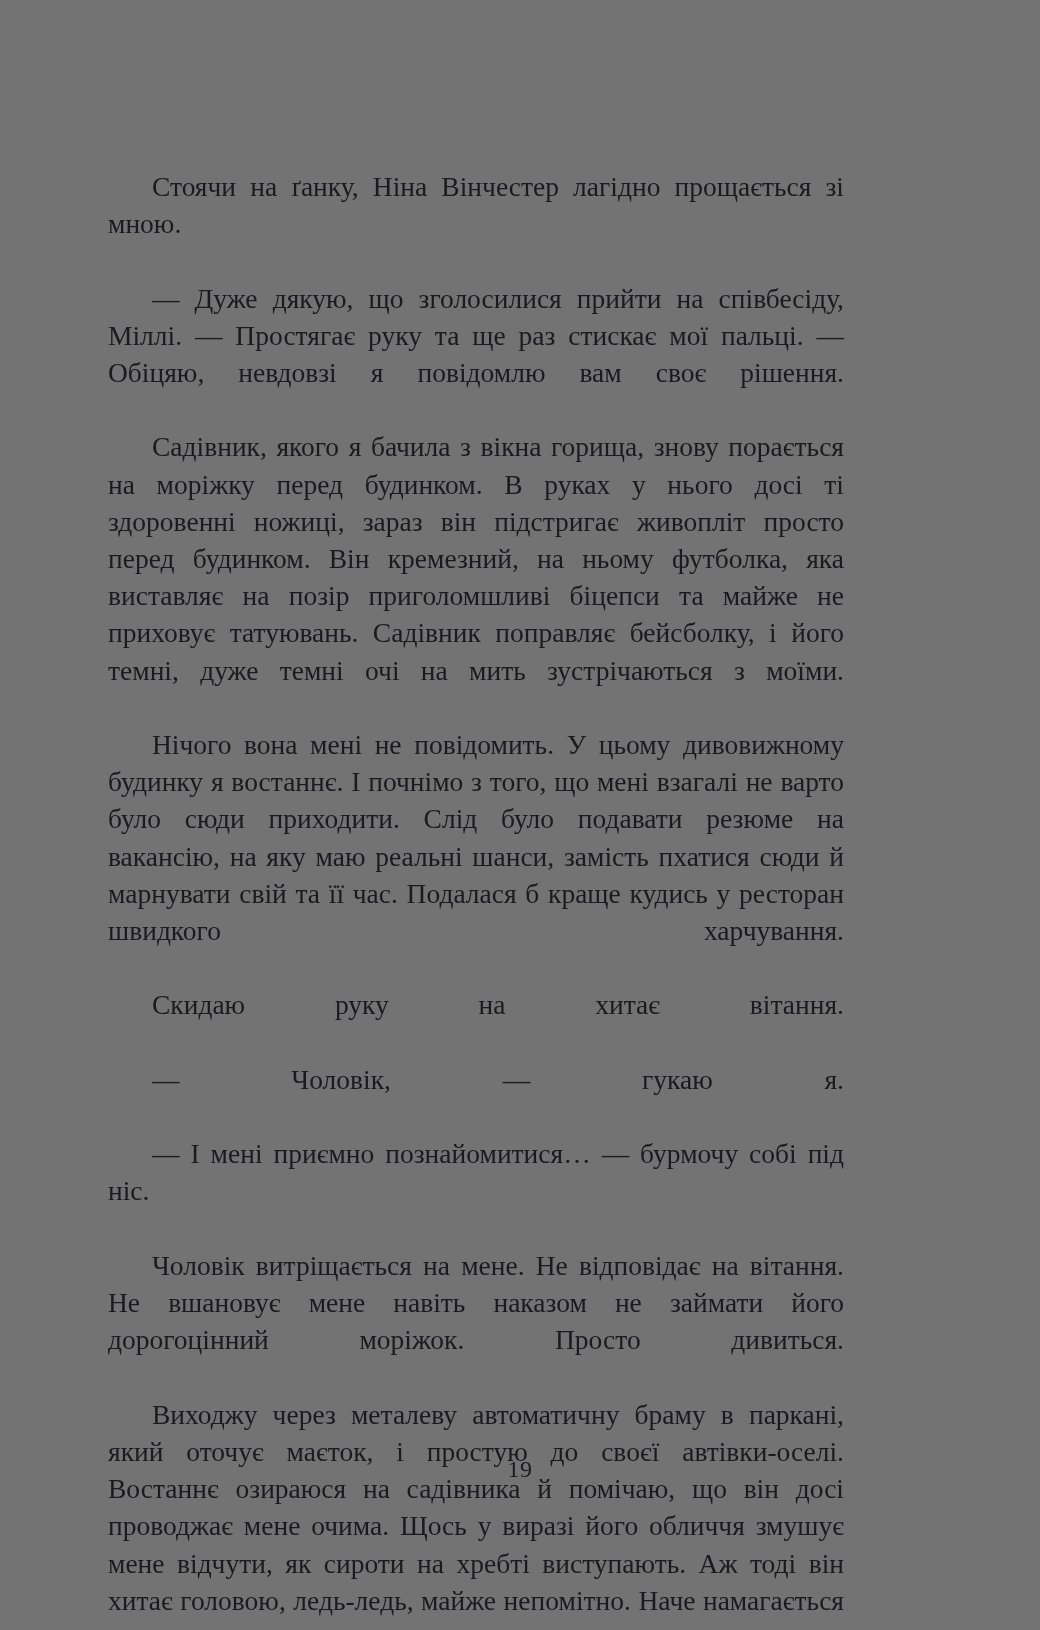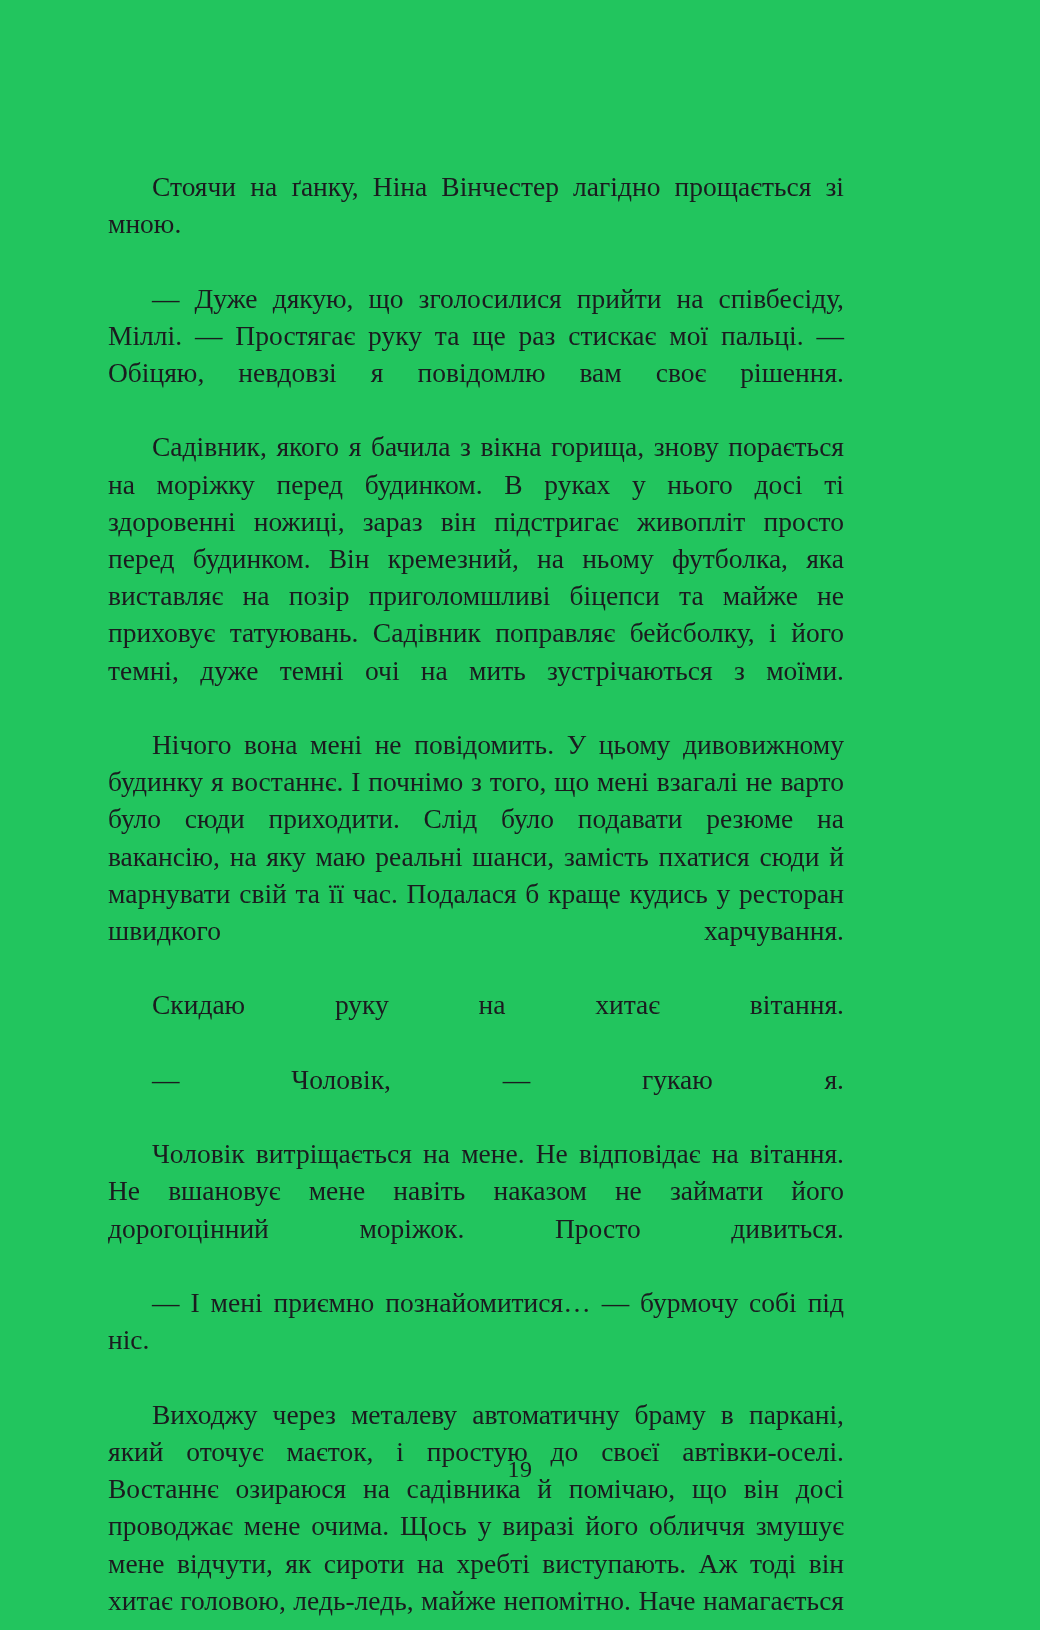--- a/index.html
+++ b/index.html
@@ -5,21 +5,21 @@
 <style>
   html, body {
     margin: 0;
     padding: 0;
     background: #ffffff;
   }
   .page {
     position: relative;
     width: 1040px;
     height: 1630px;
-    background: #22c55e;
+    background: #737373;
     box-sizing: border-box;
     overflow: hidden;
   }
   .text-block {
     position: absolute;
     left: 108px;
     top: 168px;
     width: 736px;
     font-family: "Liberation Serif", "DejaVu Serif", serif;
     font-size: 27.5px;
@@ -58,21 +58,21 @@
 
 <div class="page">
 
   <div class="text-block">
     <p>Стоячи на ґанку, Ніна Вінчестер лагідно прощається зі мною.</p>
     <p>— Дуже дякую, що зголосилися прийти на співбесіду, Міллі. — Простягає руку та ще раз стискає мої пальці. — Обіцяю, невдовзі я повідомлю вам своє рішення.</p>
     <p>Садівник, якого я бачила з вікна горища, знову порається на моріжку перед будинком. В руках у нього досі ті здоровенні ножиці, зараз він підстригає живопліт просто перед будинком. Він кремезний, на ньому футболка, яка виставляє на позір приголомшливі біцепси та майже не приховує татуювань. Садівник поправляє бейсболку, і його темні, дуже темні очі на мить зустрічаються з моїми.</p>
     <p>Нічого вона мені не повідомить. У цьому дивовижному будинку я востаннє. І почнімо з того, що мені взагалі не варто було сюди приходити. Слід було подавати резюме на вакансію, на яку маю реальні шанси, замість пхатися сюди й марнувати свій та її час. Подалася б краще кудись у ресторан швидкого харчування.</p>
     <p>Скидаю руку на хитає вітання.</p>
     <p>— Чоловік, — гукаю я.</p>
+    <p>— І мені приємно познайомитися… — бурмочу собі під ніс.</p>
     <p>Чоловік витріщається на мене. Не відповідає на вітання. Не вшановує мене навіть наказом не займати його дорогоцінний моріжок. Просто дивиться.</p>
-    <p>— І мені приємно познайомитися… — бурмочу собі під ніс.</p>
     <p>Виходжу через металеву автоматичну браму в паркані, який оточує маєток, і простую до своєї автівки-оселі. Востаннє озираюся на садівника й помічаю, що він досі проводжає мене очима. Щось у виразі його обличчя змушує мене відчути, як сироти на хребті виступають. Аж тоді він хитає головою, ледь-ледь, майже непомітно. Наче намагається мене попередити.</p>
 
   </div>
 
   <div class="folio">19</div>
 
 </div>
 
 </body></html>

